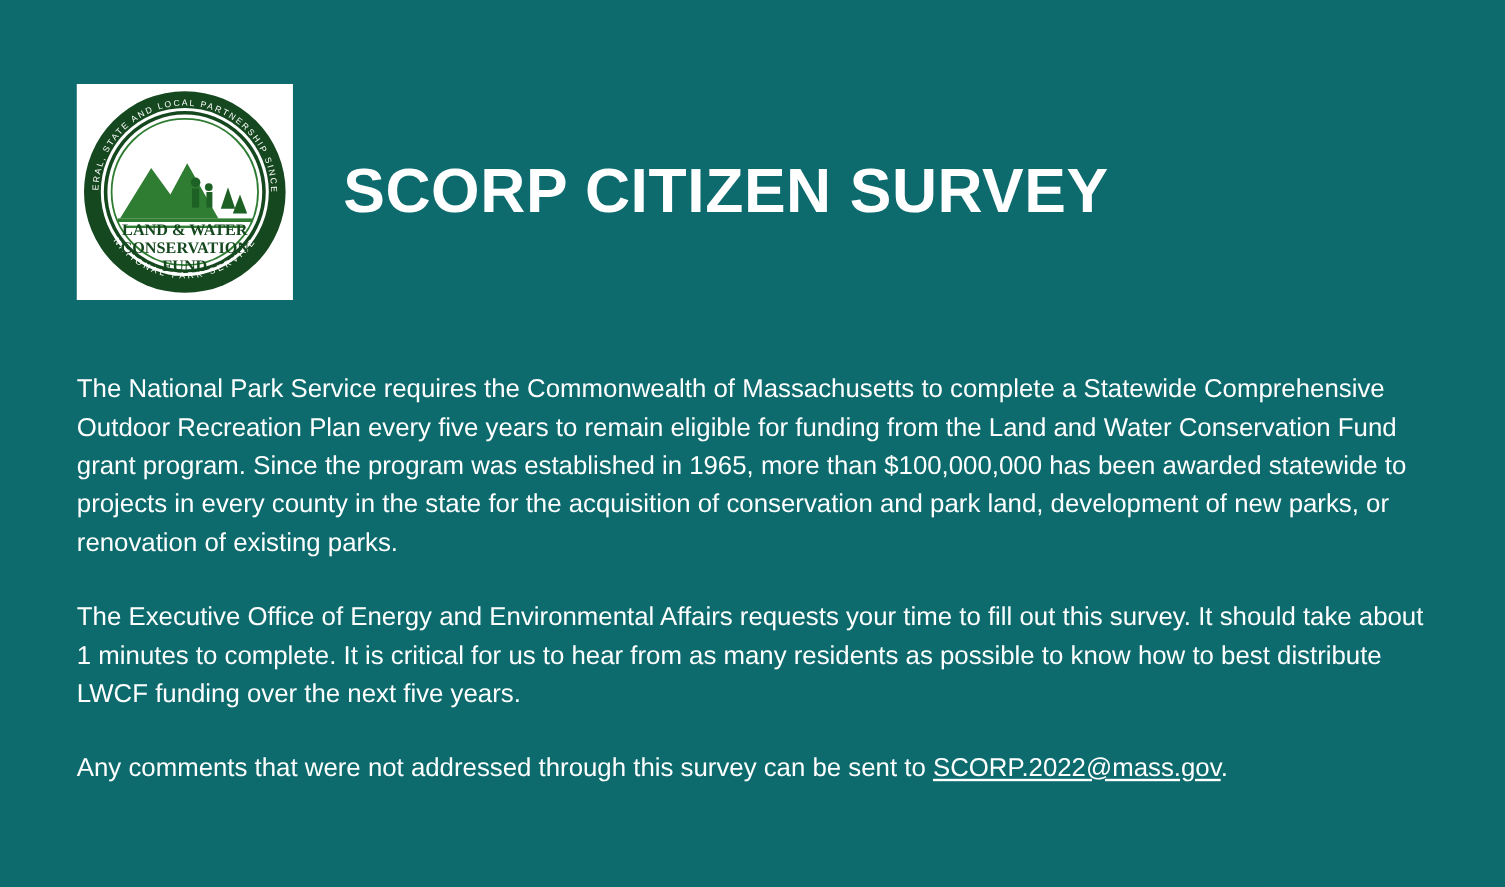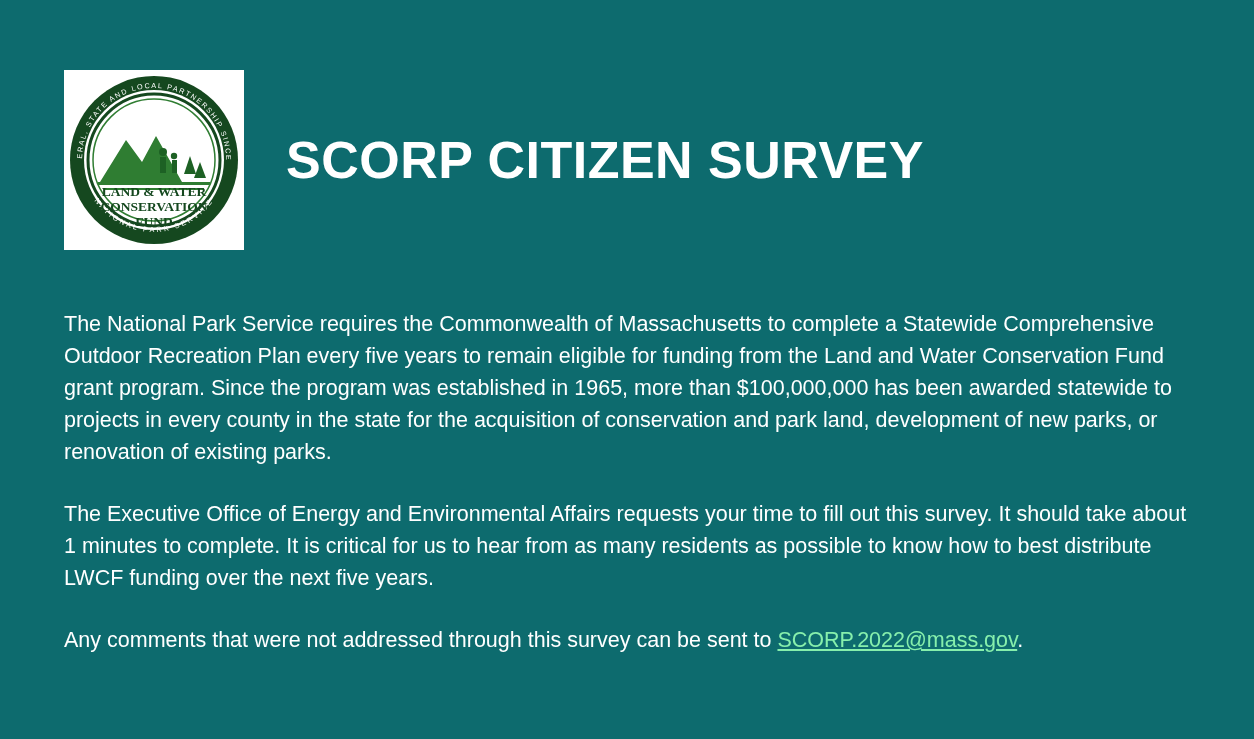--- a/index.html
+++ b/index.html
@@ -62,21 +62,21 @@
     line-height: 32px;
     margin-top: 16px;
   }
   .para {
     margin: 0 0 30px 0;
   }
   .para:last-child {
     margin-bottom: 0;
   }
   .email-link {
-    color: #86efac;
+    color: #ffffff;
     text-decoration: underline;
   }
 </style>
 </head>
 <body>
 
 <div class="page">
 
   <div class="header">
 

